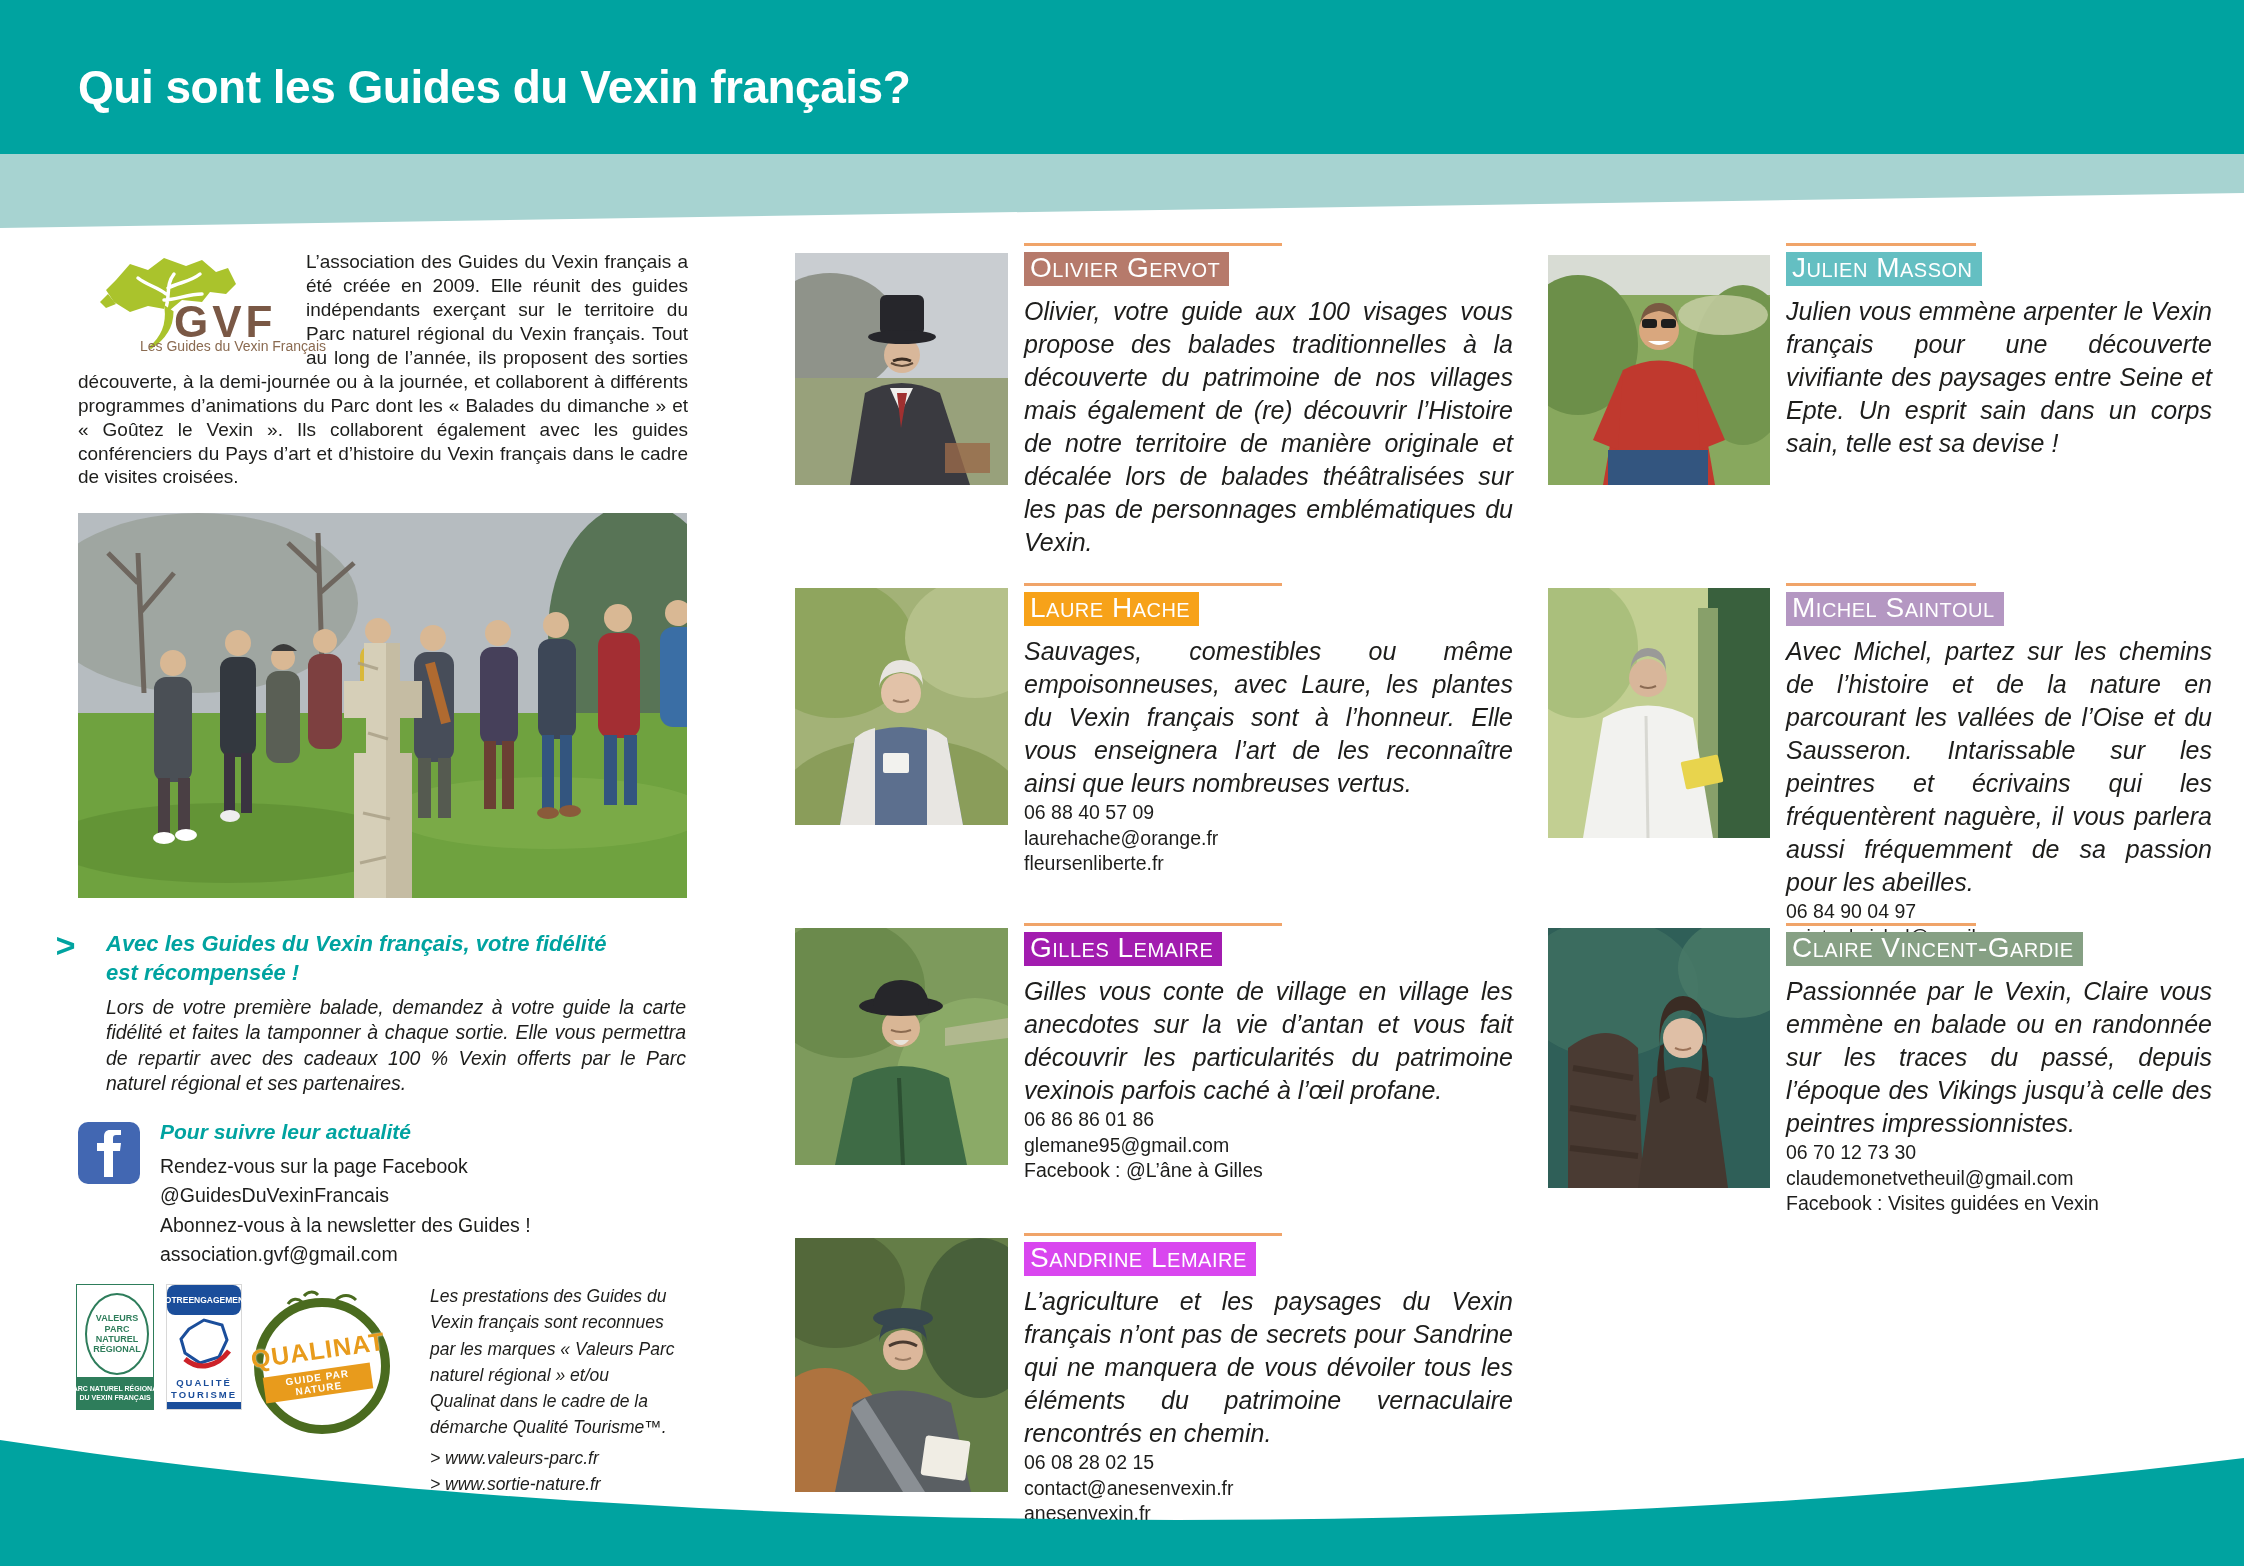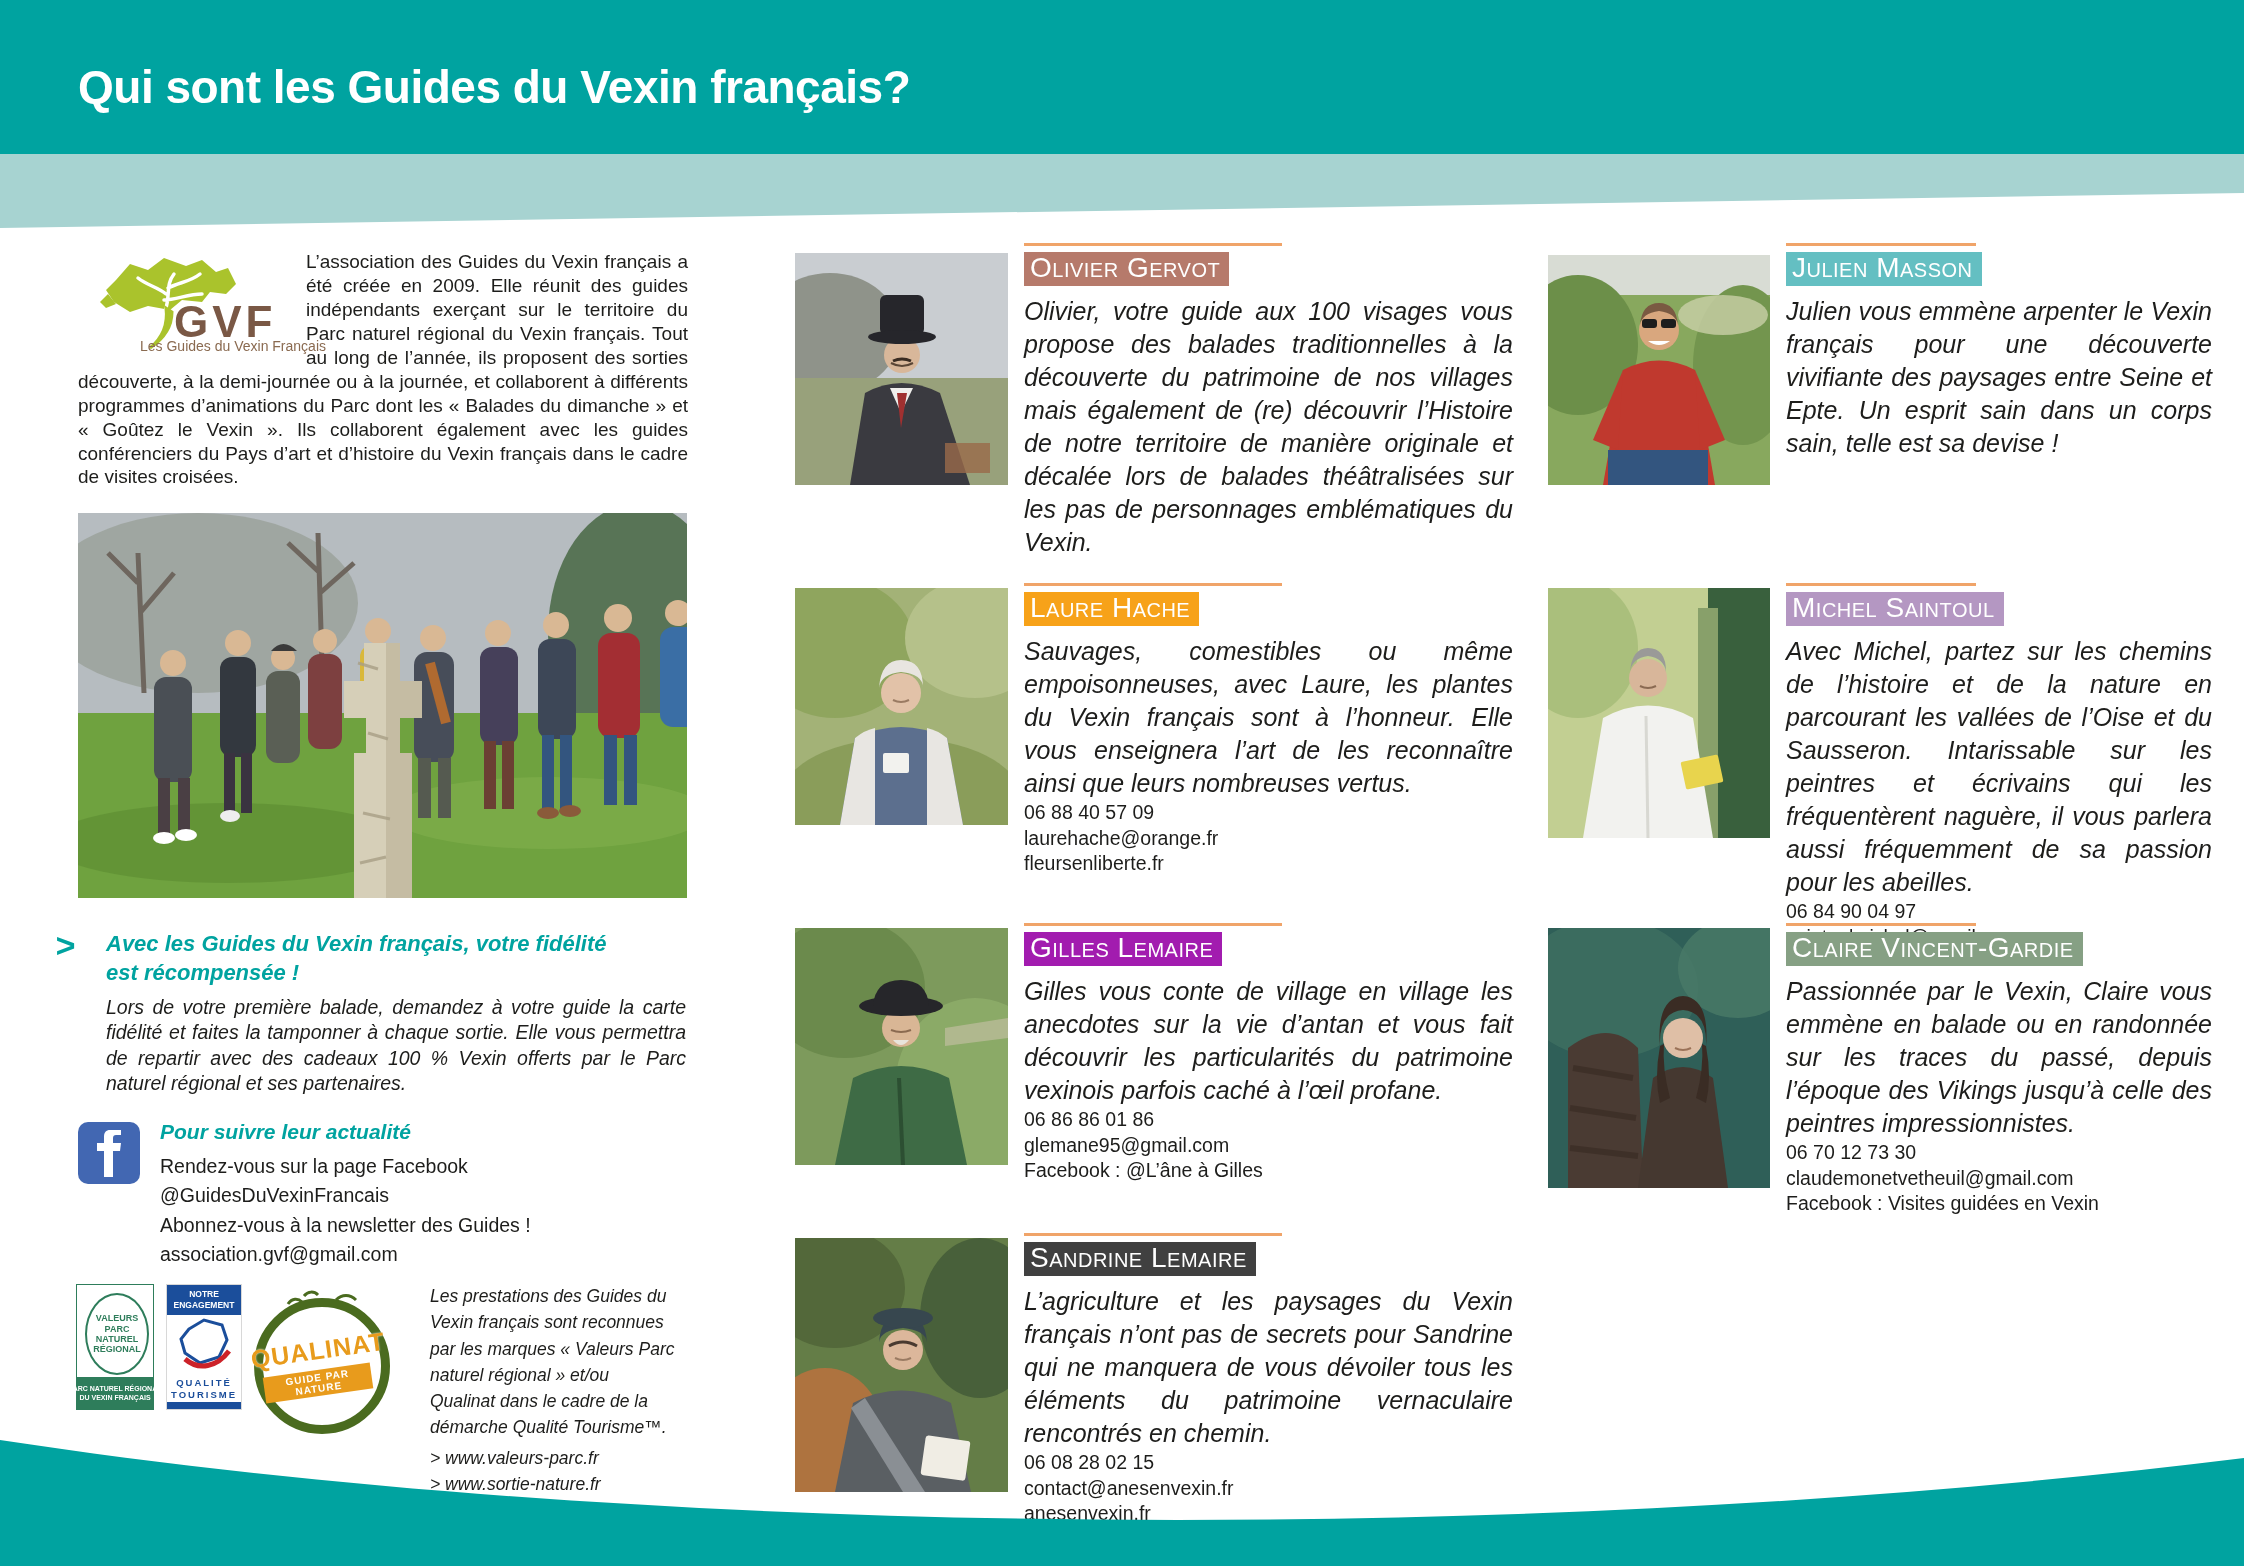--- a/index.html
+++ b/index.html
@@ -35,21 +35,21 @@
   
   .badge{position:absolute;background:#fff;}
   .badge-valeurs{left:76px;top:1284px;width:78px;height:126px;border:1px solid #2e7d5b;box-sizing:border-box;padding-left:16px;}
   .bv-oval{position:absolute;left:8px;top:8px;width:60px;height:78px;border:2px solid #2e7d5b;border-radius:50%;
            display:flex;flex-direction:column;align-items:center;justify-content:center;}
   .bv-oval div{font-size:9px;font-weight:bold;color:#2e7d5b;line-height:1.15;letter-spacing:0;}
   .bv-band{position:absolute;left:0;bottom:0;width:100%;height:32px;background:#2e7d5b;display:flex;flex-direction:column;
            align-items:center;justify-content:center;}
   .bv-band div{font-size:7px;font-weight:bold;color:#ffffff;line-height:1.3;white-space:nowrap;}
   .badge-qualite{left:166px;top:1284px;width:76px;height:126px;border:1px solid #d8d8d8;box-sizing:border-box;}
-  .bq-head{position:absolute;left:0;top:0;width:100%;height:30px;background:#1b4e9b;display:flex;flex-direction:column;align-items:center;justify-content:center;}
+  .bq-head{position:absolute;left:0;top:0;width:100%;height:30px;background:#1b4e9b;display:flex;flex-direction:row;align-items:center;justify-content:center;border-radius:8px;}
   .bq-head div{font-size:8.5px;font-weight:bold;color:#fff;line-height:1.25;}
   .bq-label{position:absolute;left:0;top:92px;width:100%;text-align:center;}
   .bq-label div{font-size:9.5px;font-weight:bold;color:#1b4e9b;letter-spacing:2px;line-height:1.3;}
   .bq-foot{position:absolute;left:0;bottom:0;width:100%;height:7px;background:#1b4e9b;}
   .badge-qualinat{left:248px;top:1288px;width:140px;height:140px;background:transparent;}
   .qn-ring{position:absolute;left:6px;top:10px;width:118px;height:118px;border:9px solid #4a6b1f;border-radius:50%;}
   .qn-name{position:absolute;left:-4px;top:48px;width:148px;text-align:center;font-size:25px;font-weight:bold;color:#e89b1c;
            transform:rotate(-8deg);letter-spacing:1px;text-shadow:0 0 2px #fff;}
   .qn-tag{position:absolute;left:16px;top:82px;width:108px;text-align:center;font-size:10px;font-weight:bold;color:#ffffff;
           background:#e89b1c;transform:rotate(-8deg);padding:2px 0;letter-spacing:1px;}
@@ -350,21 +350,21 @@
     <div class="gdesc">Gilles vous conte de village en village les anecdotes sur la vie d’antan et vous fait découvrir les particularités du patrimoine vexinois parfois caché à l’œil profane.</div>
     <div class="gcontacts">
       <div>06 86 86 01 86</div>
       <div>glemane95@gmail.com</div>
       <div>Facebook : @L’âne à Gilles</div>
     </div>
   </div>
 
   <div class="gblock col-mid" style="top:1233px;">
     <div class="grule w-rule-mid"></div>
-    <div class="gname" style="background-color: #404040;">Sandrine Lemaire</div>
+    <div class="gname" style="background-color: #d946ef;">Sandrine Lemaire</div>
     <div class="gdesc">L’agriculture et les paysages du Vexin français n’ont pas de secrets pour Sandrine qui ne manquera de vous dévoiler tous les éléments du patrimoine vernaculaire rencontrés en chemin.</div>
     <div class="gcontacts">
       <div>06 08 28 02 15</div>
       <div>contact@anesenvexin.fr</div>
       <div>anesenvexin.fr</div>
       <div>Facebook : @lesanesenvexin</div>
     </div>
   </div>
 
   <div class="gblock col-right contacts-italic" style="top:243px;">

